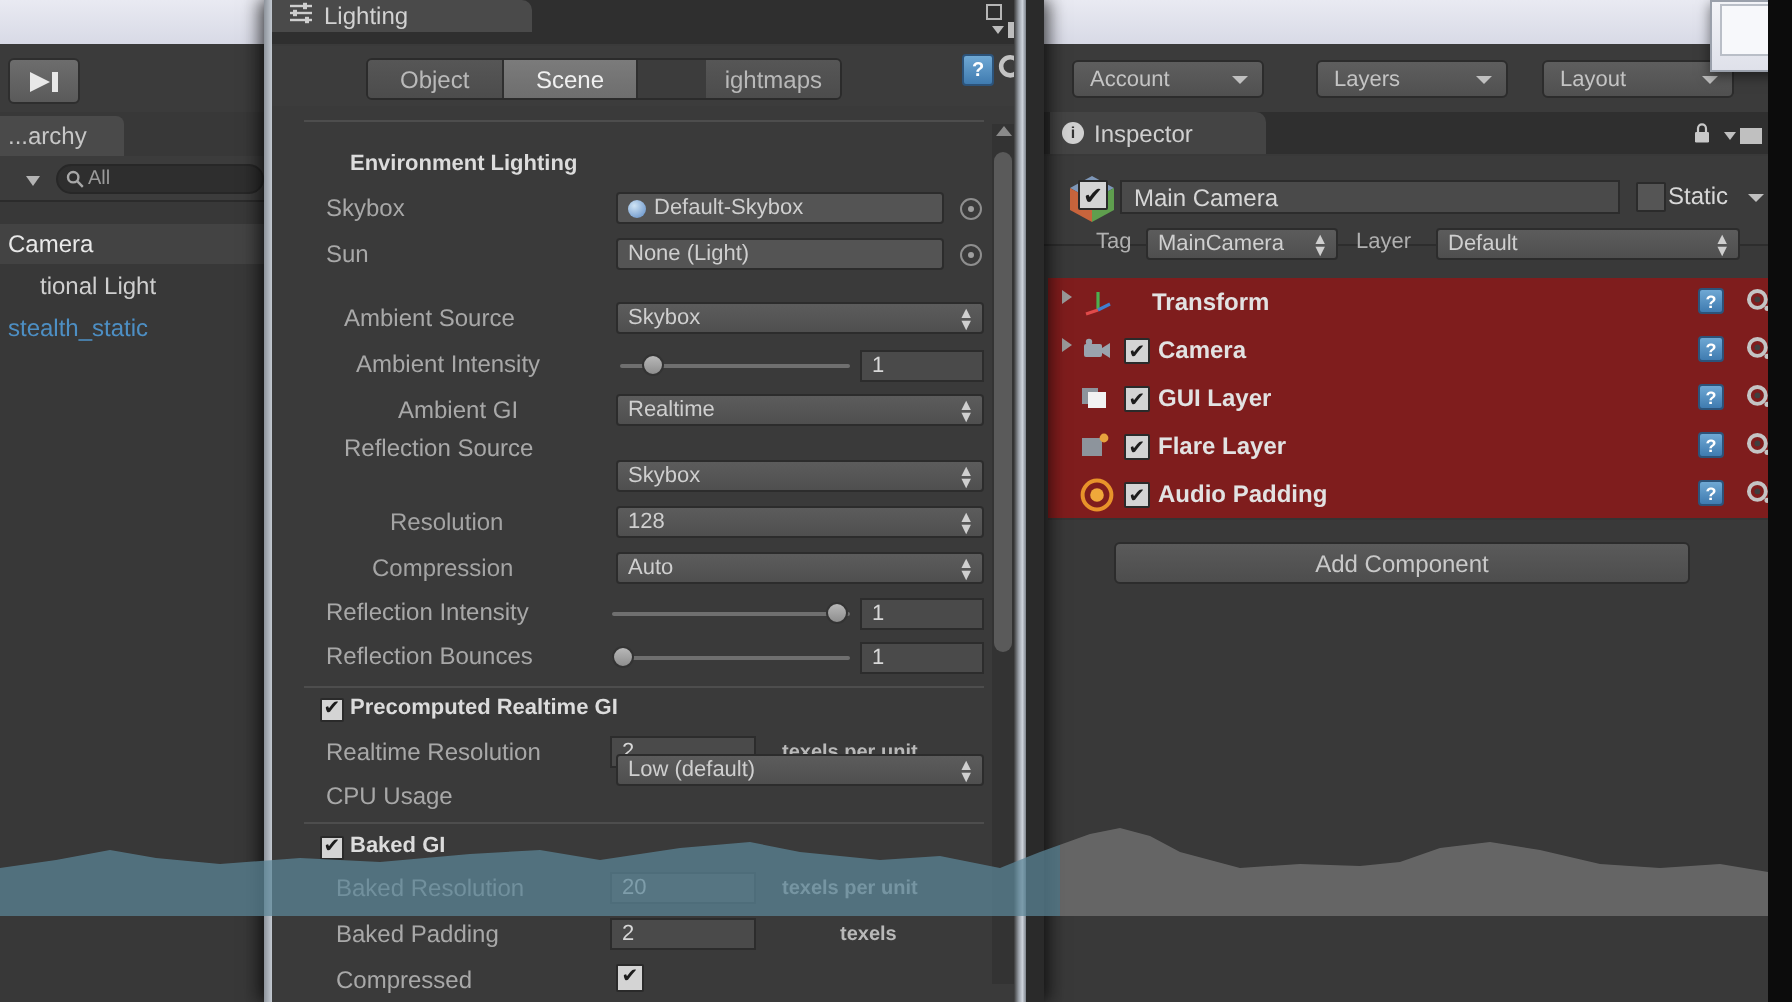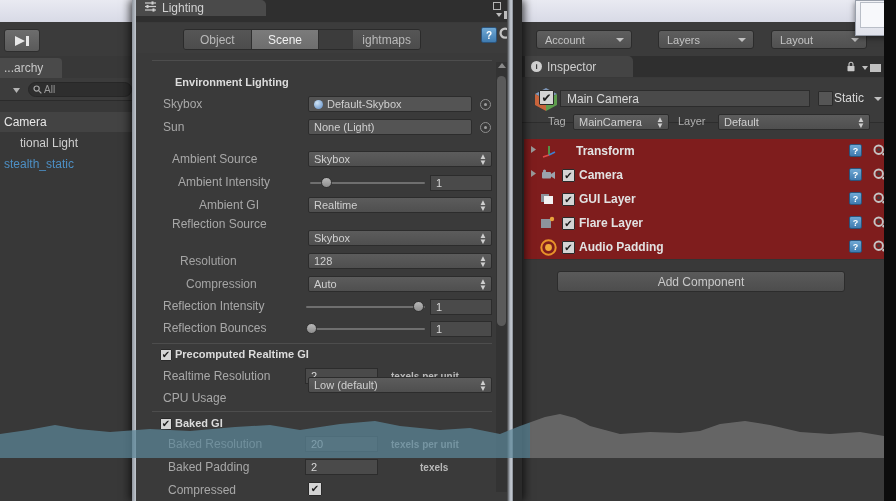--- a/index.html
+++ b/index.html
@@ -462,21 +462,21 @@
   <span>Realtime</span>
   <span class="dd-arrows">▲<br>▼</span>
 </div>
 
 <div class="abs row-label" style="left:172px;top:217px;">Reflection Source</div>
 <div class="abs field dropdown" style="left:308px;top:230px;width:184px;">
   <span>Skybox</span>
   <span class="dd-arrows">▲<br>▼</span>
 </div>
 
-<div class="abs row-label indent" style="left:180px;top:254px;">Resolution</div>
+<div class="abs row-label indent" style="left:195px;top:254px;">Resolution</div>
 <div class="abs field dropdown" style="left:308px;top:253px;width:184px;">
   <span>128</span>
   <span class="dd-arrows">▲<br>▼</span>
 </div>
 
 <div class="abs row-label indent" style="left:186px;top:277px;">Compression</div>
 <div class="abs field dropdown" style="left:308px;top:276px;width:184px;">
   <span>Auto</span>
   <span class="dd-arrows">▲<br>▼</span>
 </div>

